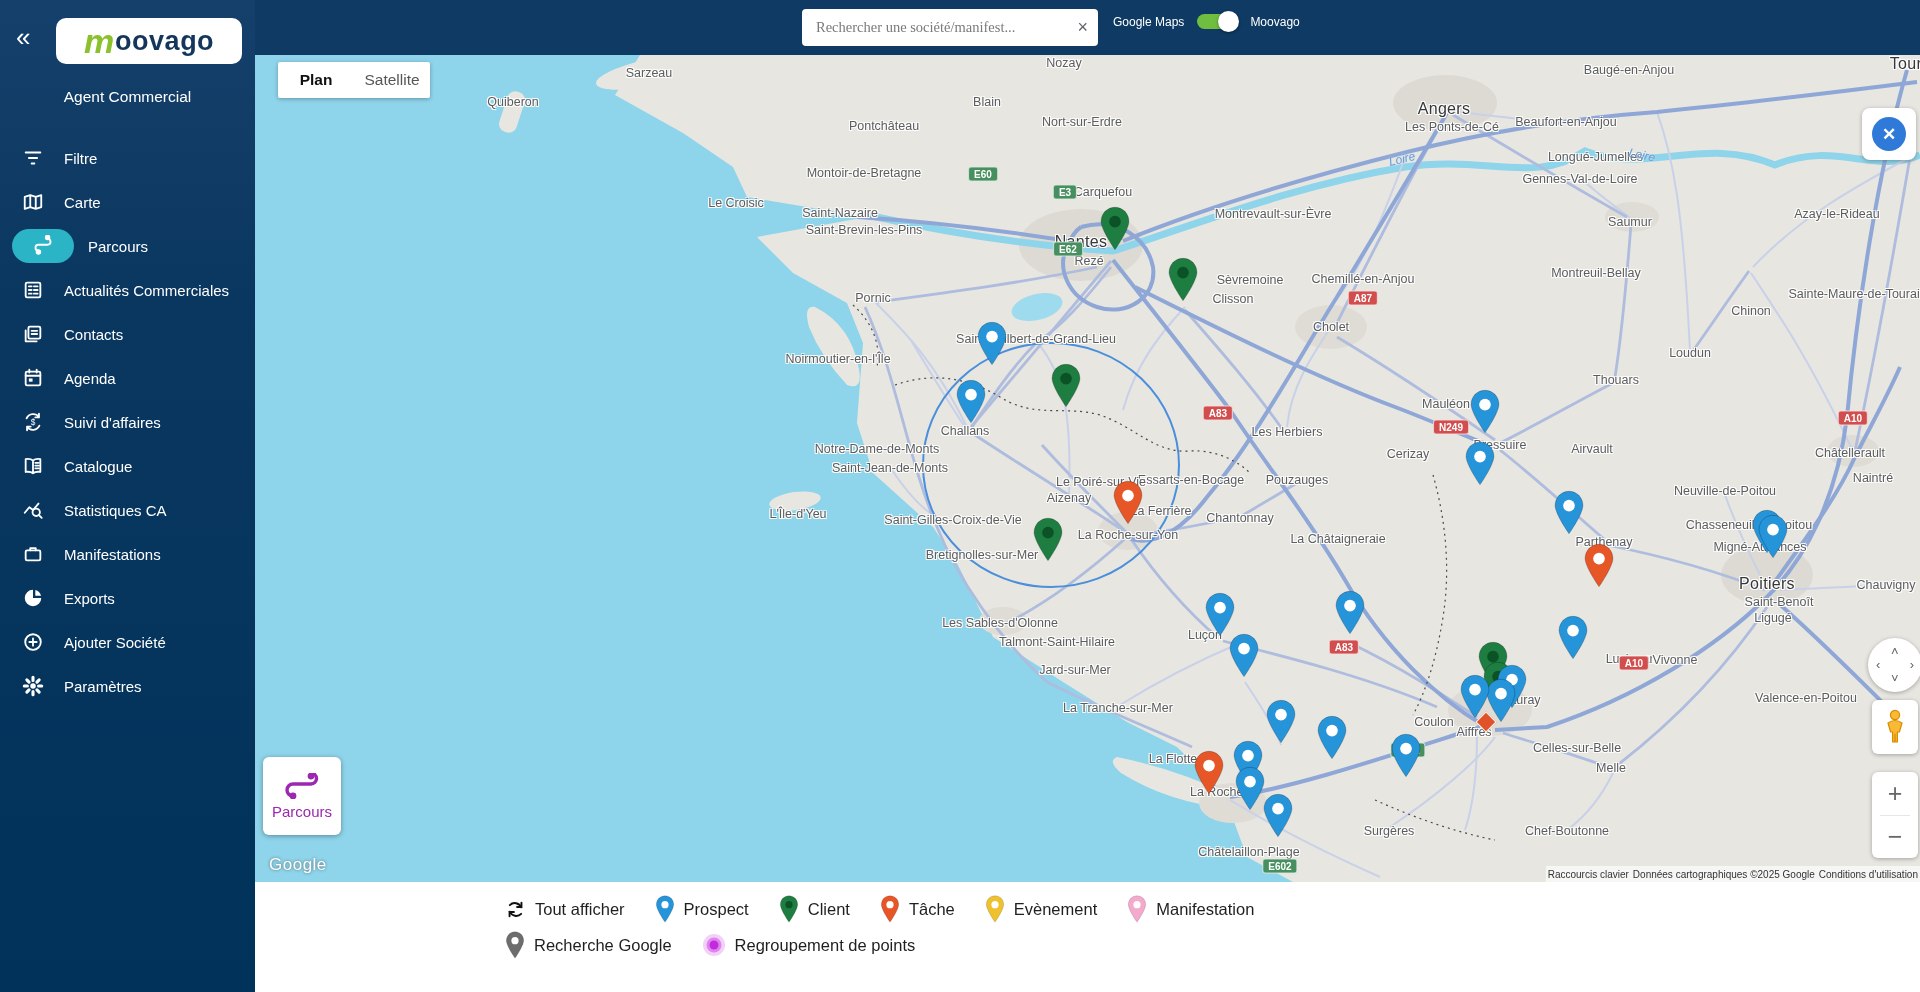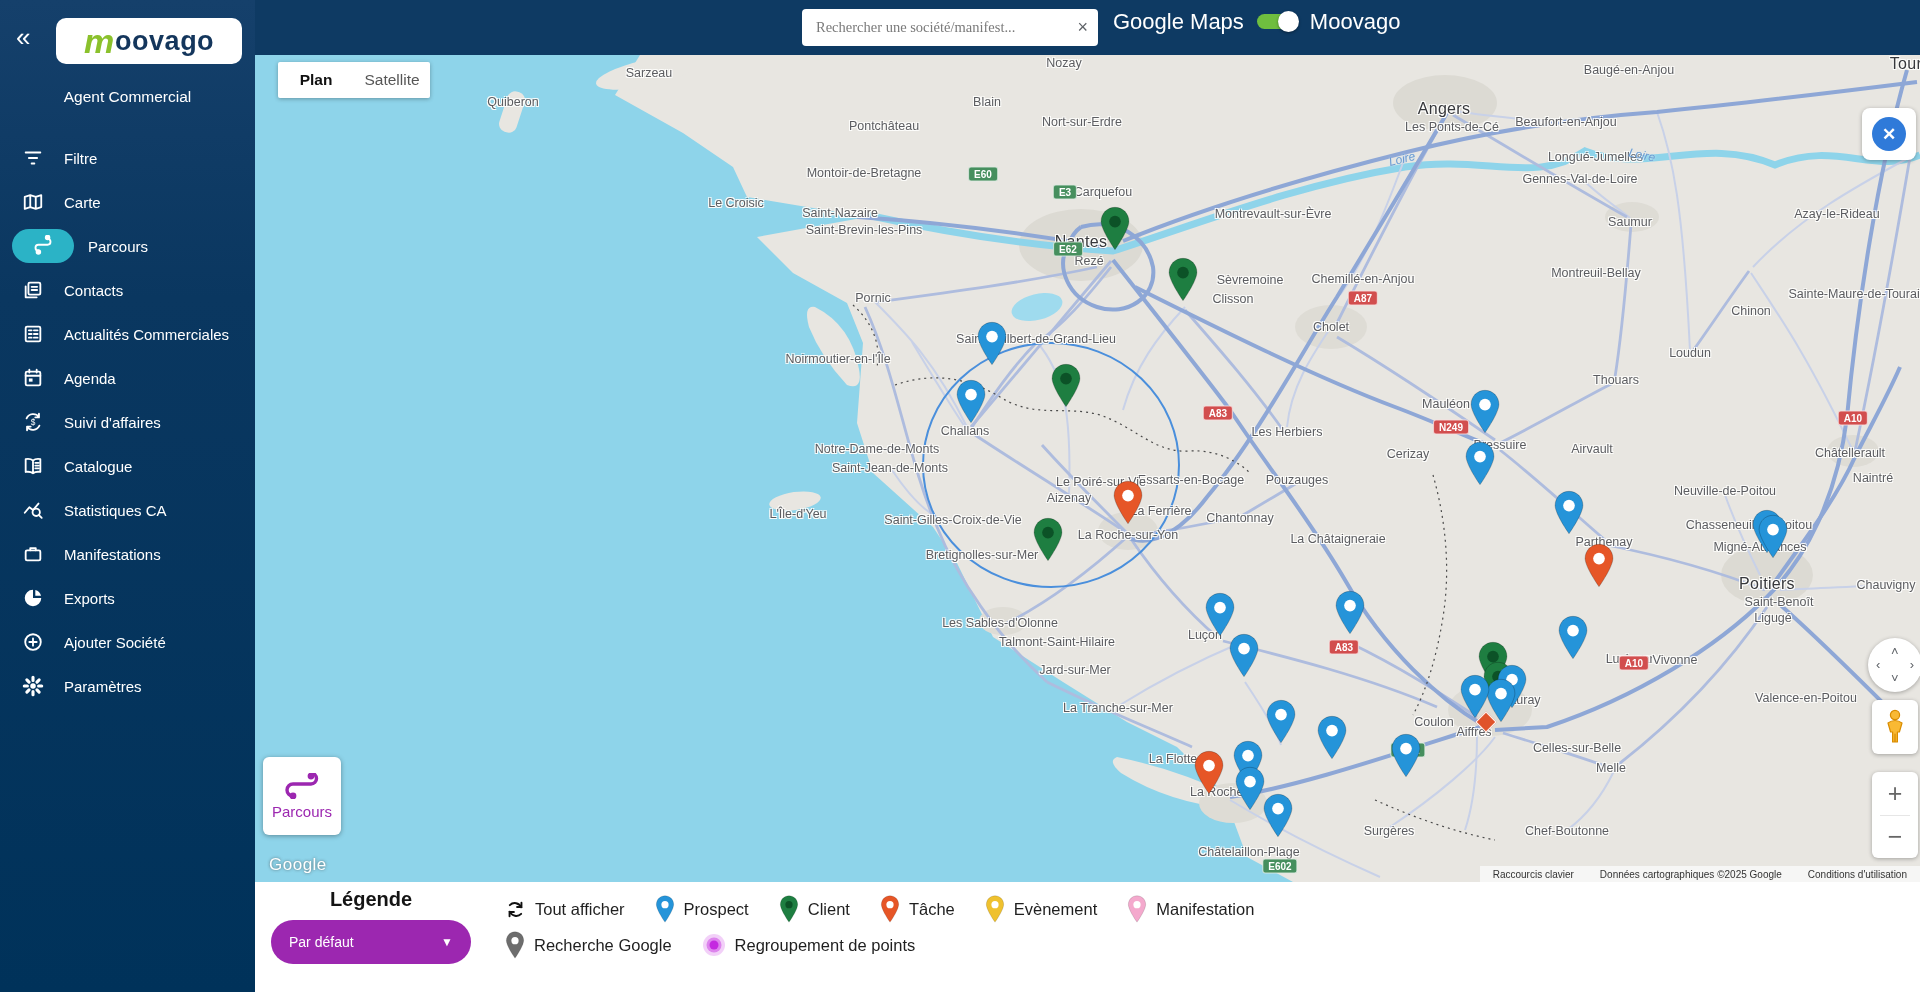--- a/index.html
+++ b/index.html
@@ -23,21 +23,21 @@
   .nav-item.active .nav-label { left:88px; }
 
   
   .topbar { position:absolute; left:255px; top:0; right:0; height:55px; background:#0e3a63; z-index:5; }
   .searchbox { position:absolute; left:547px; top:9px; width:296px; height:37px; background:#fff; border-radius:4px;
     display:flex; align-items:center; padding:0 10px 0 14px; }
   .searchbox input { border:none; outline:none; flex:1; font-size:14.5px; color:#333; font-family:Liberation Serif, serif; }
   .searchbox input::placeholder { color:#7a7a7a; }
   .clear { color:#5f6368; font-size:18px; margin-left:6px; cursor:pointer; }
   .maptoggle { position:absolute; left:858px; top:0; height:43px; display:flex; align-items:center; gap:13px;
-    color:#fff; font-size:22px; }
+    color:#fff; font-size:12px; }
   .switch { position:relative; width:40px; height:15px; background:#6fbe3f; border-radius:8px; cursor:pointer; display:inline-block; }
   .knob { position:absolute; right:-2px; top:-3px; width:21px; height:21px; background:#fff; border-radius:50%;
     box-shadow:0 1px 3px rgba(0,0,0,.4); }
 
   
   .map { position:absolute; left:255px; top:55px; right:0; bottom:110px; background:#e8e6e1; overflow:hidden; }
   .map-svg { position:absolute; left:0; top:0; }
   .map-label { position:absolute; transform:translate(-50%,-50%); font-size:12.5px; color:#5b5c60; white-space:nowrap;
     text-shadow:-1px -1px 0 #fdfdfb,1px -1px 0 #fdfdfb,-1px 1px 0 #fdfdfb,1px 1px 0 #fdfdfb,0 1px 0 #fdfdfb; }
   .map-label.big { font-size:16px; color:#36373b; letter-spacing:.3px; }
@@ -78,21 +78,21 @@
 
   .parcours-card { position:absolute; left:8px; top:702px; width:78px; height:78px; background:#fff; border-radius:6px;
     box-shadow:0 1px 5px rgba(0,0,0,.35); display:flex; flex-direction:column; align-items:center; justify-content:center;
     gap:4px; cursor:pointer; }
   .parcours-card .plabel { color:#9c27b0; font-size:15px; }
 
   .gwatermark { position:absolute; left:14px; top:800px; color:#fff; font-size:17px; letter-spacing:.5px;
     text-shadow:0 0 3px rgba(60,60,60,.7); }
   .attribution { position:absolute; right:0; bottom:0; height:16px; display:flex; align-items:center; gap:0;
     background:rgba(248,248,248,.85); font-size:10px; color:#333; }
-  .attribution span { padding:0 13px; cursor:pointer; }
+  .attribution span { padding:0 2px; cursor:pointer; }
 
   
   .legend { position:absolute; left:255px; bottom:0; width:1665px; height:110px; background:#fff; z-index:5; }
   .legend-left { position:absolute; left:16px; top:6px; width:200px; }
   .legend-title { text-align:center; font-size:20px; font-weight:bold; color:#141414; }
   .default-pill { margin-top:9px; height:44px; background:#9c27b0; border-radius:22px; color:#fff; font-size:14px;
     display:flex; align-items:center; padding:0 18px; cursor:pointer; position:relative; }
   .default-pill .chev { position:absolute; right:18px; font-size:12px; }
   .legend-rows { position:absolute; left:250px; top:9px; }
   .lrow { height:36px; display:flex; align-items:center; }
@@ -135,34 +135,34 @@
               <path d="M7 17a3.2 3.2 0 0 1 0-6.4h10a3.2 3.2 0 0 0 0-6.4"></path>
               <circle cx="7" cy="18.6" r="2" fill="#fff"></circle>
               <circle cx="17" cy="2.6" r="2" fill="#fff"></circle>
             </svg>
           </span>
           <span class="nav-label">Parcours</span>
         </div>
         <div class="nav-item">
           <span class="nav-icon">
             <svg width="22" height="22" viewBox="0 0 24 24" fill="none" stroke="#fff" stroke-width="2" stroke-linecap="round" stroke-linejoin="round">
+              <rect x="4" y="4" width="16" height="16" rx="1.5"></rect>
+              <path d="M7.5 8h3 M13 8h4 M7.5 12h3 M13 12h4 M7.5 16h3 M13 16h4"></path>
+            </svg>
+          </span>
+          <span class="nav-label">Actualités Commerciales</span>
+        </div>
+        <div class="nav-item">
+          <span class="nav-icon">
+            <svg width="22" height="22" viewBox="0 0 24 24" fill="none" stroke="#fff" stroke-width="2" stroke-linecap="round" stroke-linejoin="round">
               <rect x="7" y="4" width="13" height="13" rx="1.5"></rect>
               <path d="M4 8v12h12 M10.5 8.5h6 M10.5 12h6"></path>
             </svg>
           </span>
           <span class="nav-label">Contacts</span>
-        </div>
-        <div class="nav-item">
-          <span class="nav-icon">
-            <svg width="22" height="22" viewBox="0 0 24 24" fill="none" stroke="#fff" stroke-width="2" stroke-linecap="round" stroke-linejoin="round">
-              <rect x="4" y="4" width="16" height="16" rx="1.5"></rect>
-              <path d="M7.5 8h3 M13 8h4 M7.5 12h3 M13 12h4 M7.5 16h3 M13 16h4"></path>
-            </svg>
-          </span>
-          <span class="nav-label">Actualités Commerciales</span>
         </div>
         <div class="nav-item">
           <span class="nav-icon">
             <svg width="22" height="22" viewBox="0 0 24 24" fill="none" stroke="#fff" stroke-width="2" stroke-linecap="round" stroke-linejoin="round">
               <rect x="4" y="5" width="16" height="15" rx="1.5"></rect>
               <path d="M4 9.5h16 M8 3v3 M16 3v3"></path>
               <rect x="7.5" y="12.5" width="4" height="3.5" fill="#fff" stroke="none"></rect>
             </svg>
           </span>
           <span class="nav-label">Agenda</span>
@@ -607,27 +607,20 @@
     <div class="gwatermark">Google</div>
 
     <div class="attribution">
       <span>Raccourcis clavier</span>
       <span>Données cartographiques ©2025 Google</span>
       <span>Conditions d'utilisation</span>
     </div>
   </div>
 
   <footer class="legend">
-    <div class="legend-left">
-      <div class="legend-title">Légende</div>
-      <div class="default-pill">
-        <span>Par défaut</span>
-        <span class="chev">▼</span>
-      </div>
-    </div>
     <div class="legend-rows">
       <div class="lrow" id="legend-row2">
           <div class="litem">
             <span class="licon">
               <svg width="21" height="21" viewBox="0 0 24 24" fill="none" stroke="#111" stroke-width="2.2" stroke-linecap="round">
                 <path d="M5.5 7a8 8 0 0 1 13 2.5"></path>
                 <path d="M18.5 17a8 8 0 0 1-13-2.5"></path>
                 <path d="M18.8 4.2v5h-5" fill="none"></path>
                 <path d="M5.2 19.8v-5h5"></path>
               </svg>

